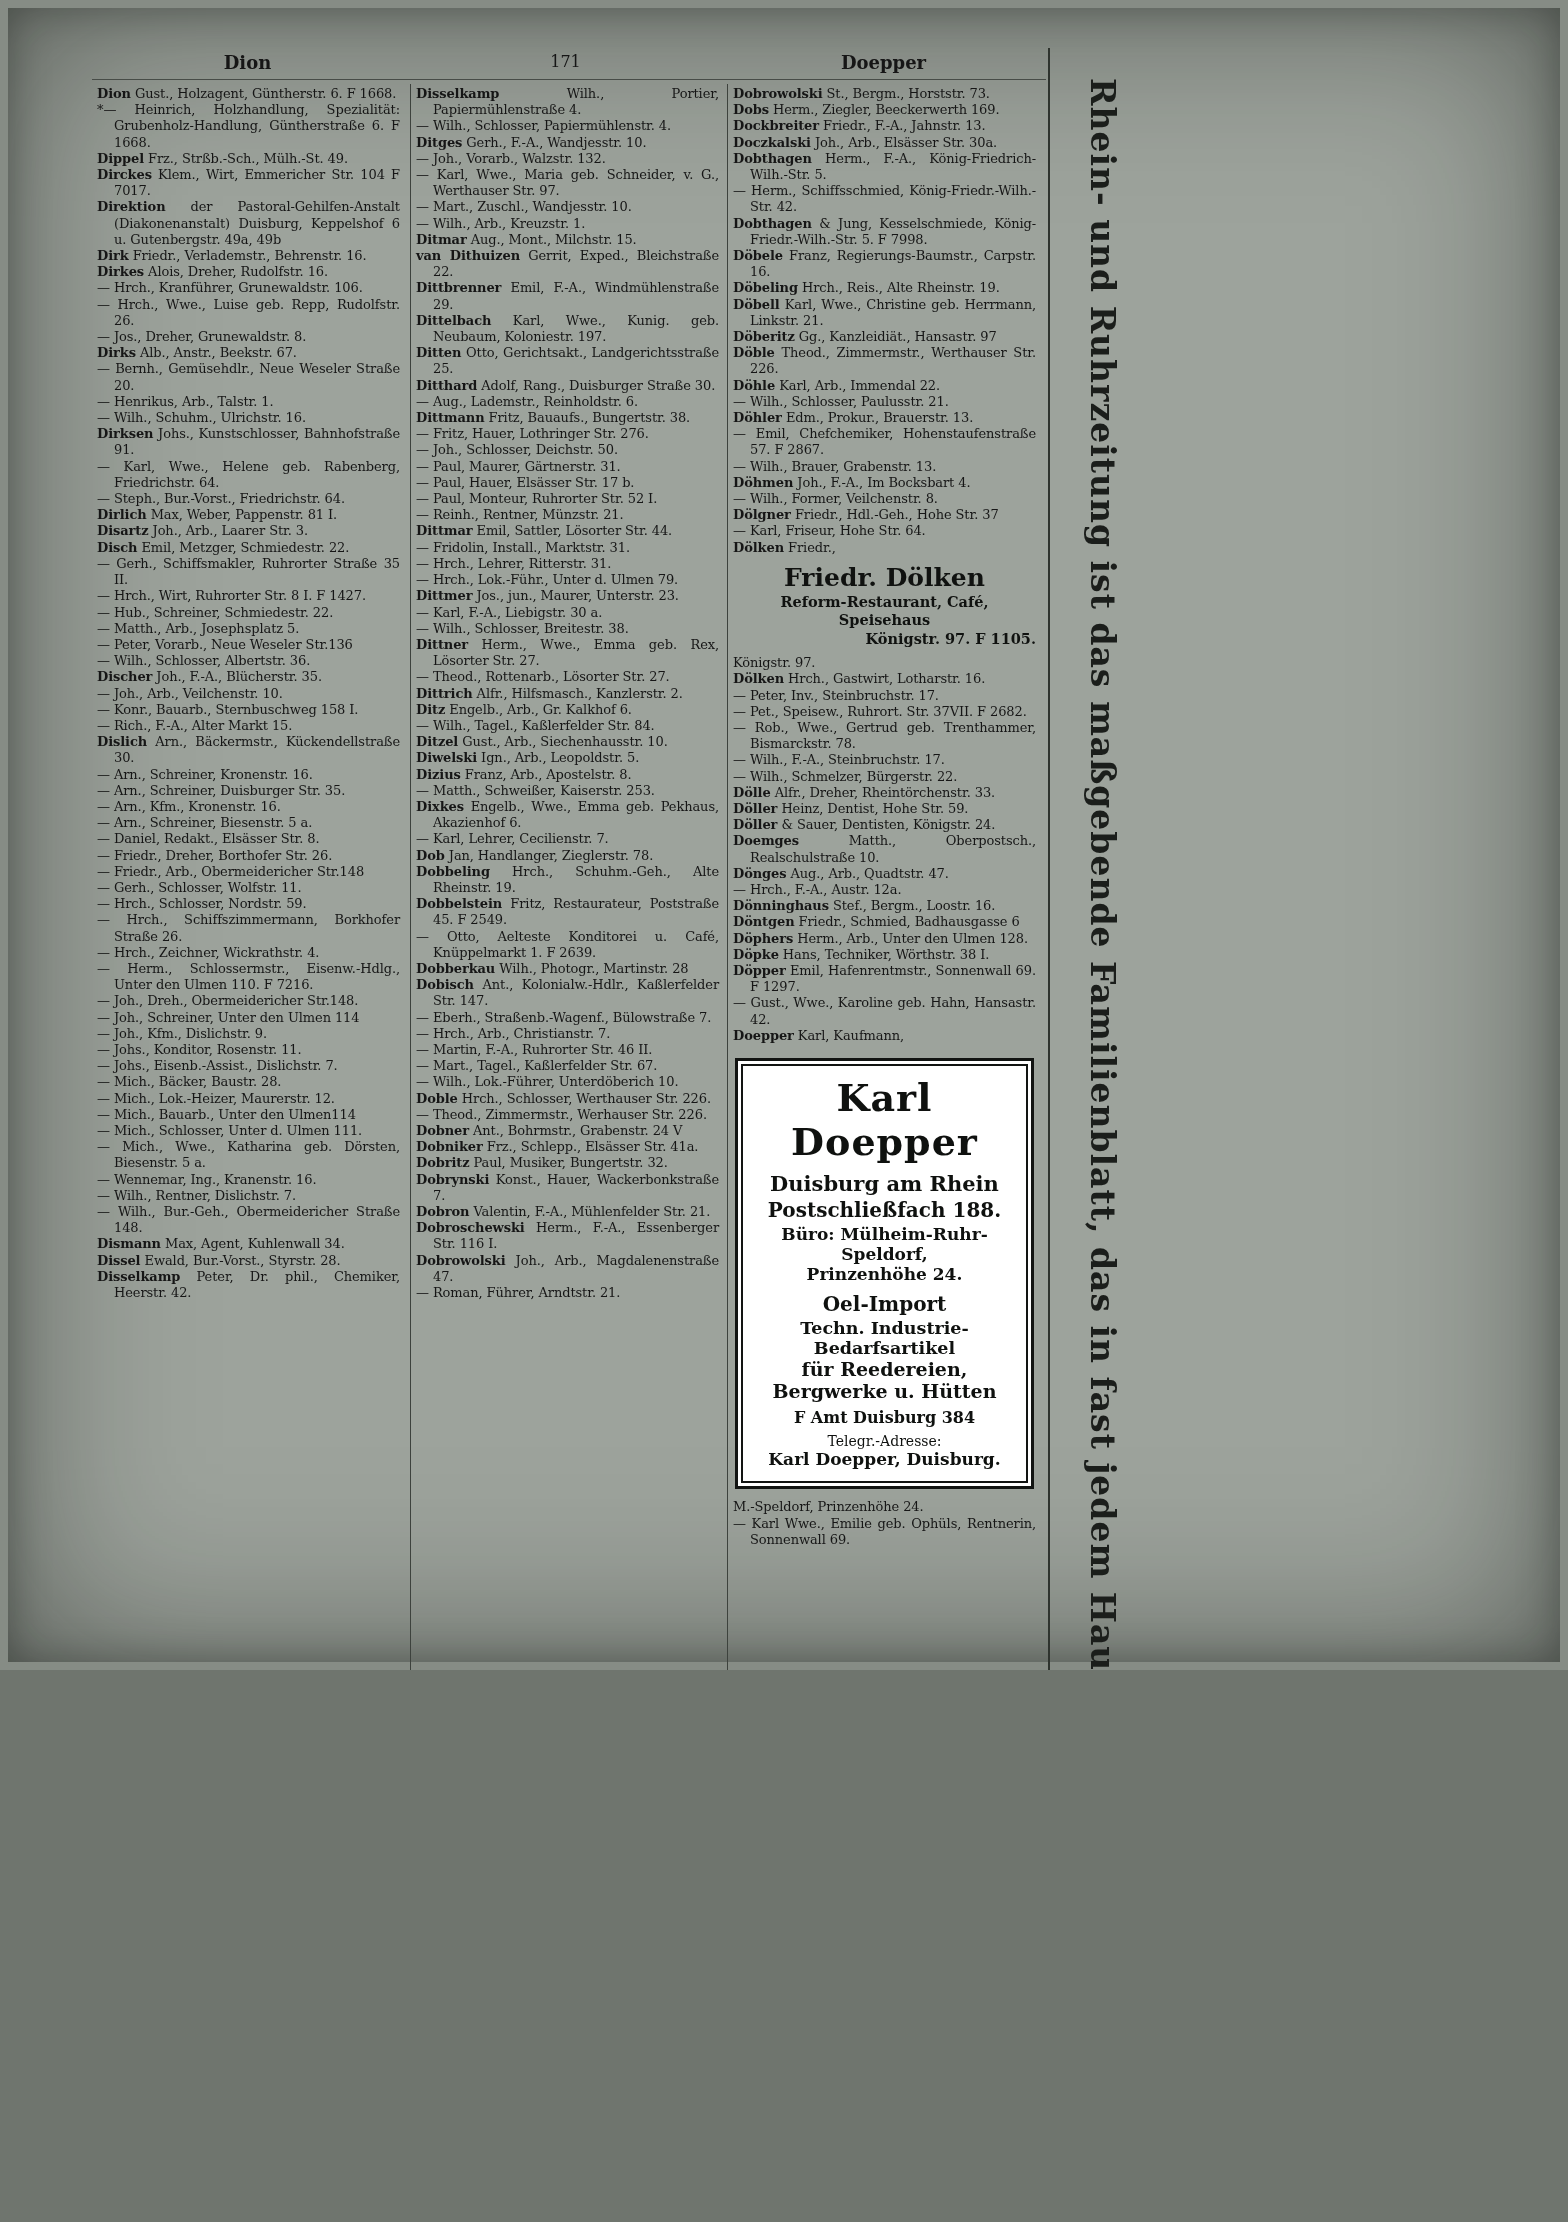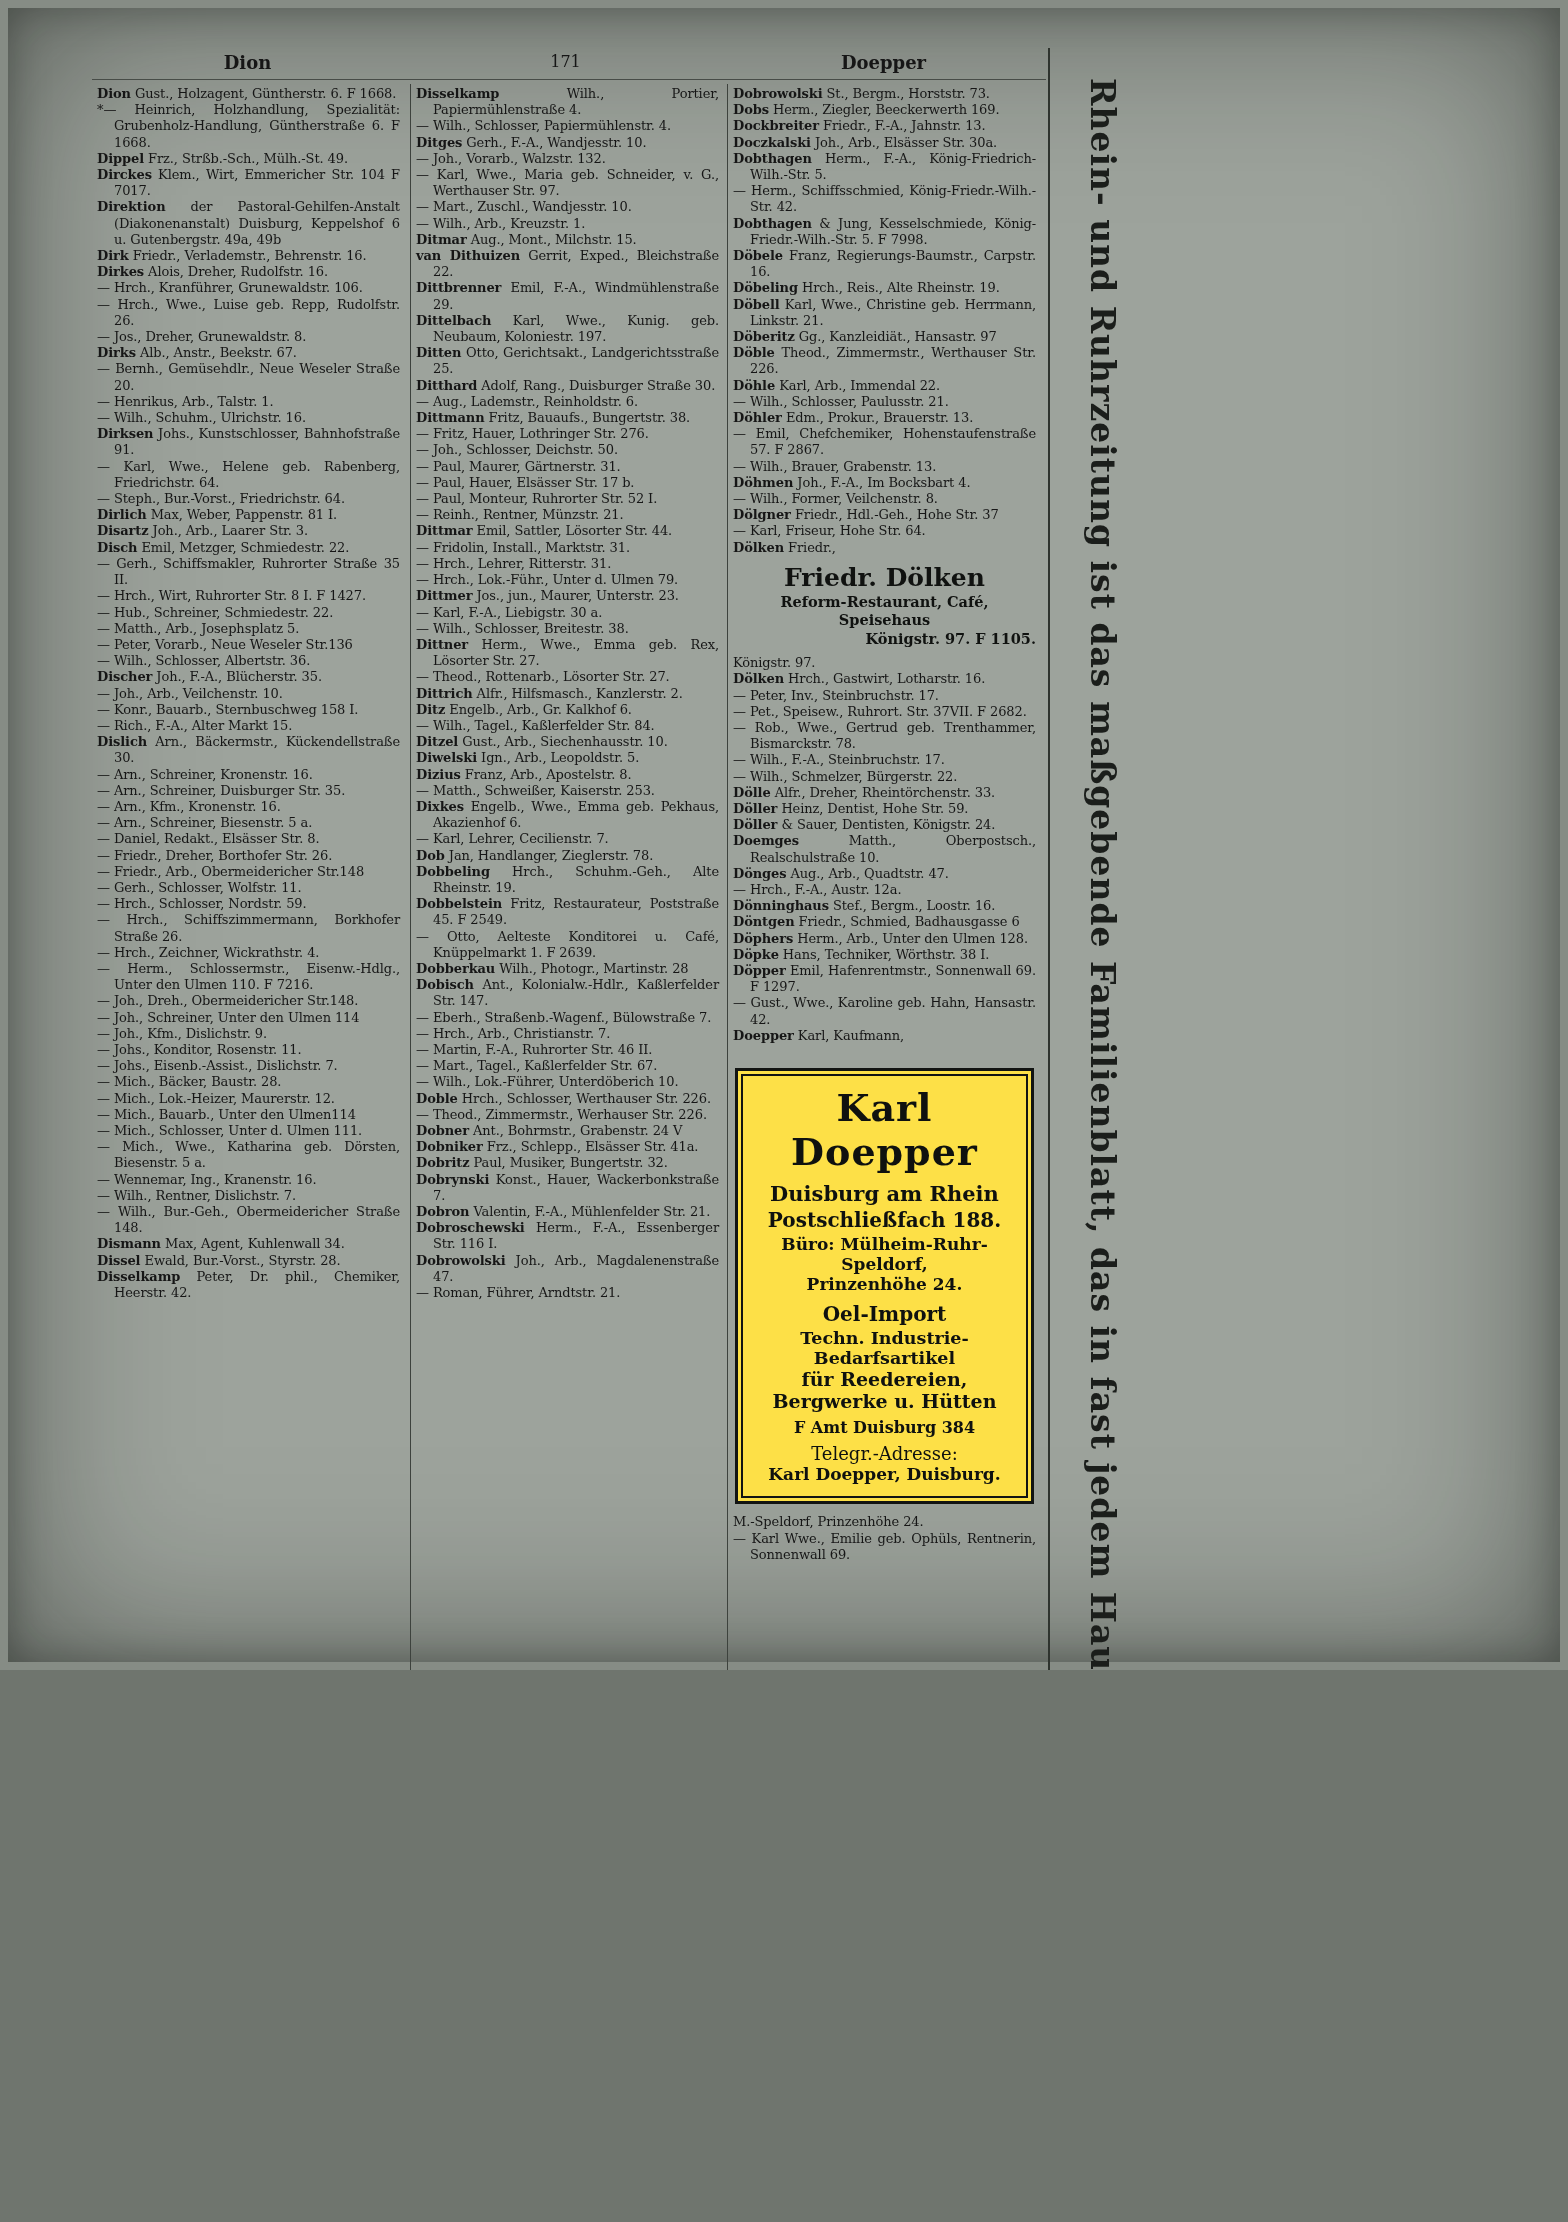--- a/index.html
+++ b/index.html
@@ -17,33 +17,33 @@
   .col{position:absolute;top:86px;width:303px;color:#161616;}
   #col1{left:97px;}
   #col2{left:416px;}
   #col3{left:733px;}
   .entry{font-size:13px;line-height:16.2px;padding-left:17px;text-indent:-17px;text-align:justify;letter-spacing:-0.1px;}
   .entry b{font-weight:700;}
   #dolken-ad{text-align:center;margin:8px 0 6px;color:#101210;}
   #dolken-name{font-size:25px;font-weight:bold;line-height:1.15;}
   #dolken-sub{font-size:14.5px;font-weight:bold;line-height:1.3;}
   #dolken-addr{font-size:14.5px;font-weight:bold;line-height:1.3;text-align:right;}
-  #doepper-ad{margin:24px 2px 10px;border:3px solid #121412;padding:3px;background:#fde047;}
+  #doepper-ad{margin:14px 2px 10px;border:3px solid #121412;padding:3px;background:#ffffff;}
   #doepper-ad-inner{border:2px solid #121412;padding:10px 4px 12px;text-align:center;color:#0f110f;}
   #doepper-title{font-size:38px;font-weight:bold;line-height:1.15;letter-spacing:1px;}
   #doepper-lines div{font-weight:bold;}
   #doepper-lines div:nth-child(1){font-size:21px;margin-top:8px;}
   #doepper-lines div:nth-child(2){font-size:20px;margin-top:2px;}
   #doepper-lines div:nth-child(3){font-size:17px;margin-top:2px;}
   #doepper-lines div:nth-child(4){font-size:17px;}
   #doepper-lines div:nth-child(5){font-size:20px;margin-top:8px;}
   #doepper-lines div:nth-child(6){font-size:17.5px;margin-top:2px;}
   #doepper-lines div:nth-child(7){font-size:19px;}
   #doepper-lines div:nth-child(8){font-size:16px;margin-top:6px;}
-  #doepper-lines div:nth-child(9){font-size:18px;margin-top:6px;font-weight:normal;}
+  #doepper-lines div:nth-child(9){font-size:14px;margin-top:6px;font-weight:normal;}
   #doepper-lines div:nth-child(10){font-size:17px;}
   #bottom-ad{position:absolute;left:128px;top:1963px;width:910px;height:110px;border:5px solid #0e100e;background:#a1a79f;box-sizing:border-box;display:flex;align-items:center;gap:16px;padding:0 12px;color:#0f110f;}
   #ba-brand{font-size:56px;font-weight:bold;letter-spacing:1px;white-space:nowrap;font-family:"DejaVu Serif",serif;}
   #ba-mid{text-align:center;font-family:"Liberation Sans",sans-serif;font-weight:bold;flex:0 0 auto;}
   #ba-city{font-size:21px;}
   #ba-street{font-size:16px;margin-top:4px;}
   #ba-right{font-family:"Liberation Sans",sans-serif;font-weight:bold;font-size:23px;line-height:1.4;white-space:nowrap;}
   #sidebar-text{position:absolute;left:1058px;top:78px;height:2080px;width:64px;writing-mode:vertical-rl;font-weight:bold;font-size:33px;letter-spacing:1px;color:#1b1e1b;font-family:"DejaVu Serif",serif;}
 </style>
 </head>

